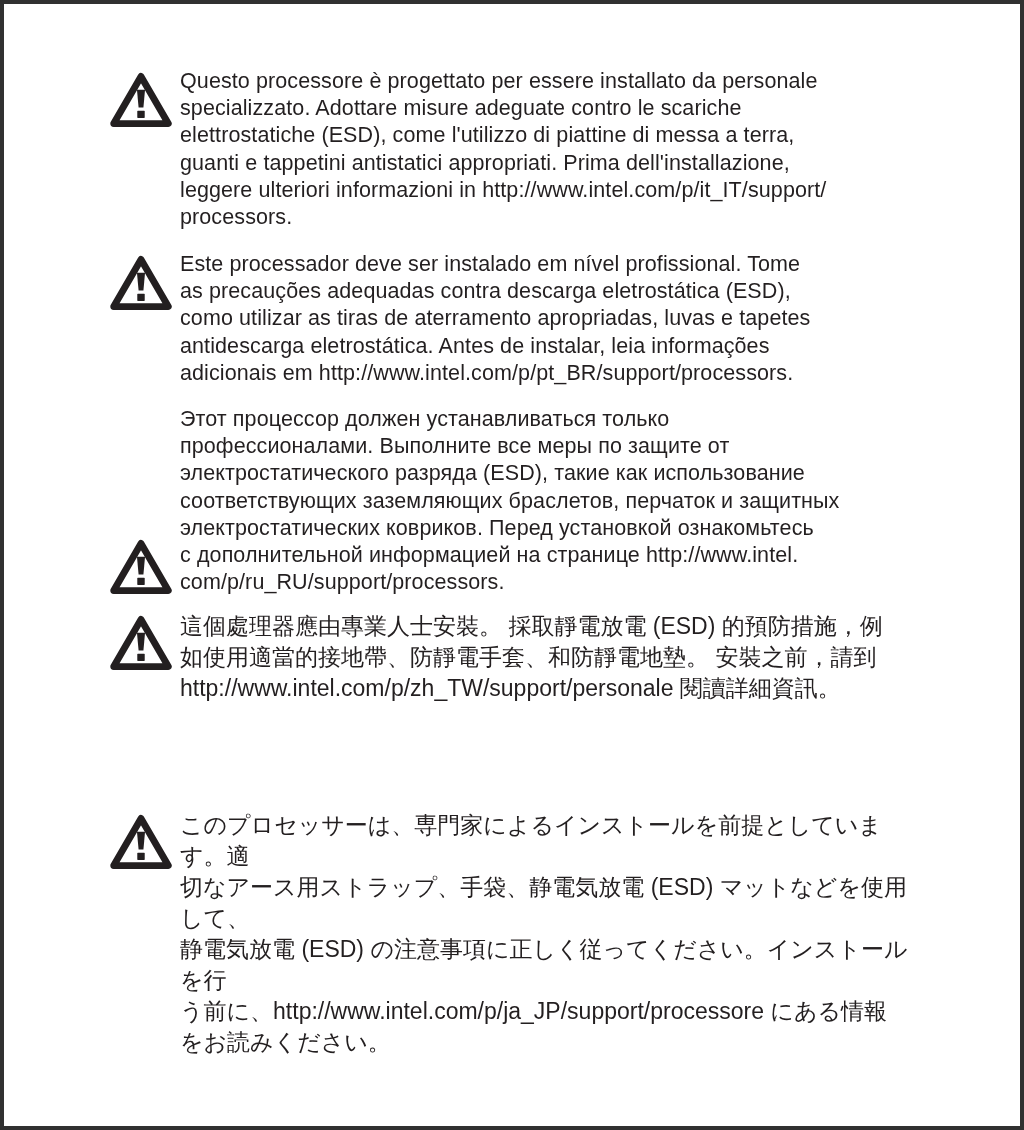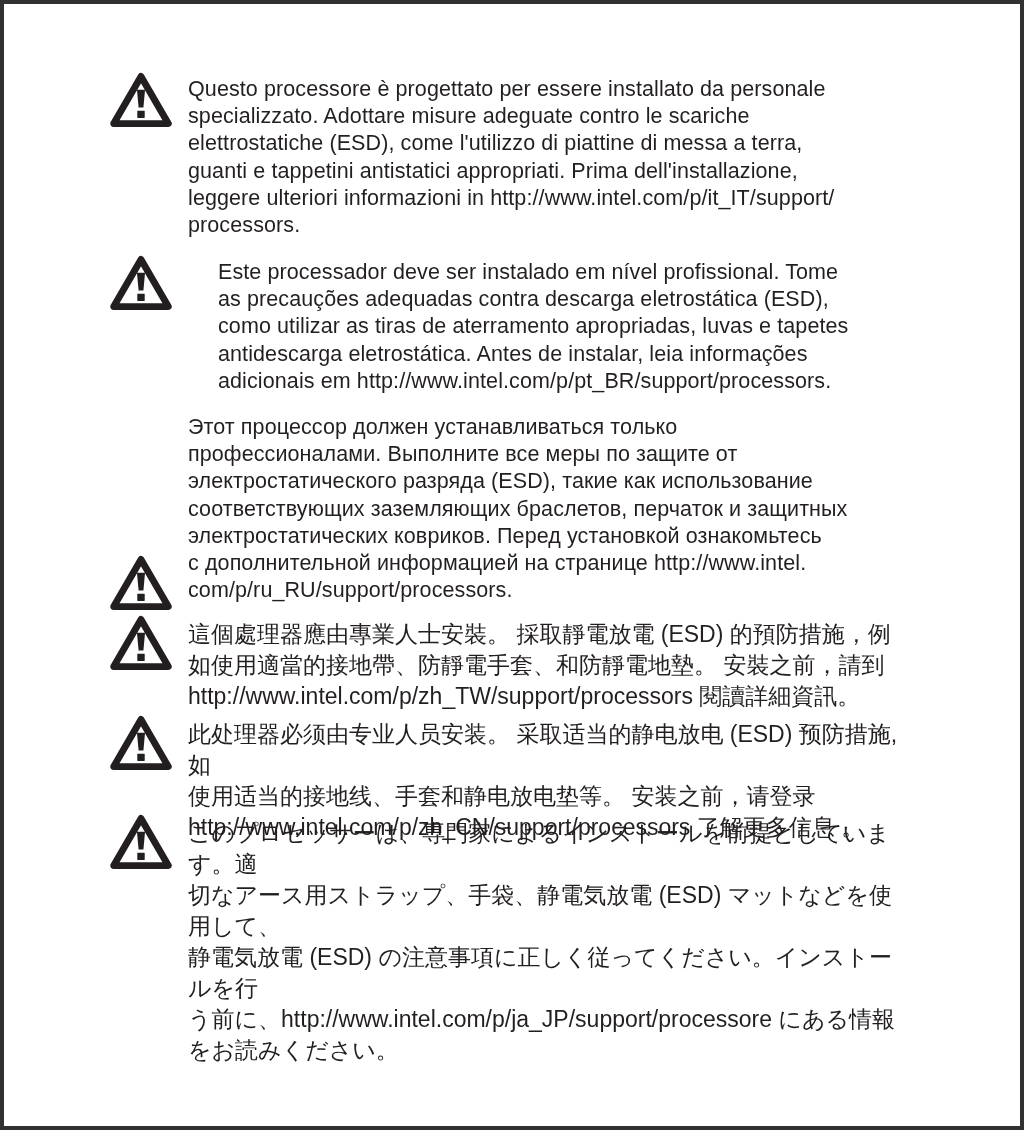--- a/index.html
+++ b/index.html
@@ -26,36 +26,36 @@
   }
   .warn-icon {
     flex: 0 0 62px;
     width: 62px;
     height: 58px;
     margin-right: 8px;
     margin-top: 3px;
   }
   .warn-icon svg { display: block; width: 62px; height: 58px; }
   .notice-text {
-    margin: 8px;
+    margin: 0;
     color: #231f20;
     white-space: pre-line;
   }
   .latin .notice-text {
     font-size: 21.5px;
     line-height: 27.2px;
     letter-spacing: 0.1px;
   }
   .cjk .notice-text {
     font-size: 23px;
     line-height: 31px;
   }
   
   .n0 { top: 64px; }
-  .n1 { top: 247px; gap: 30px; }
+  .n1 { top: 247px; }
   .n2 { top: 402px; align-items: flex-end; }
   .n3 { top: 607px; }
   .n4 { top: 707px; }
   .n5 { top: 806px; }
 </style>
 </head>
 <body>
 
 <div class="page">
 
@@ -110,35 +110,23 @@
   <div class="notice cjk n3">
     <span class="warn-icon">
       <svg viewBox="0 0 100 92" xmlns="http://www.w3.org/2000/svg">
         <polygon points="50,8 94,84 6,84" fill="none" stroke="#231f20" stroke-width="11" stroke-linejoin="round"></polygon>
         <path d="M43.5,29.5 h13 l-2.6,28.5 h-7.8 Z" fill="#231f20"></path>
         <rect x="44" y="63.5" width="12" height="11.5" rx="1" fill="#231f20"></rect>
       </svg>
     </span>
     <p class="notice-text">這個處理器應由專業人士安裝。 採取靜電放電 (ESD) 的預防措施，例
 如使用適當的接地帶、防靜電手套、和防靜電地墊。 安裝之前，請到
-http://www.intel.com/p/zh_TW/support/processors 閱讀詳細資訊。</p>
+http://www.intel.com/p/zh_TW/support/personale 閱讀詳細資訊。</p>
   </div>
 
-  <div class="notice cjk n4">
-    <span class="warn-icon">
-      <svg viewBox="0 0 100 92" xmlns="http://www.w3.org/2000/svg">
-        <polygon points="50,8 94,84 6,84" fill="none" stroke="#231f20" stroke-width="11" stroke-linejoin="round"></polygon>
-        <path d="M43.5,29.5 h13 l-2.6,28.5 h-7.8 Z" fill="#231f20"></path>
-        <rect x="44" y="63.5" width="12" height="11.5" rx="1" fill="#231f20"></rect>
-      </svg>
-    </span>
-    <p class="notice-text">此处理器必须由专业人员安装。 采取适当的静电放电 (ESD) 预防措施, 如
-使用适当的接地线、手套和静电放电垫等。 安装之前，请登录
-http://www.intel.com/p/zh_CN/support/processors 了解更多信息 。</p>
-  </div>
 
   <div class="notice cjk n5">
     <span class="warn-icon">
       <svg viewBox="0 0 100 92" xmlns="http://www.w3.org/2000/svg">
         <polygon points="50,8 94,84 6,84" fill="none" stroke="#231f20" stroke-width="11" stroke-linejoin="round"></polygon>
         <path d="M43.5,29.5 h13 l-2.6,28.5 h-7.8 Z" fill="#231f20"></path>
         <rect x="44" y="63.5" width="12" height="11.5" rx="1" fill="#231f20"></rect>
       </svg>
     </span>
     <p class="notice-text">このプロセッサーは、専門家によるインストールを前提としています。適

